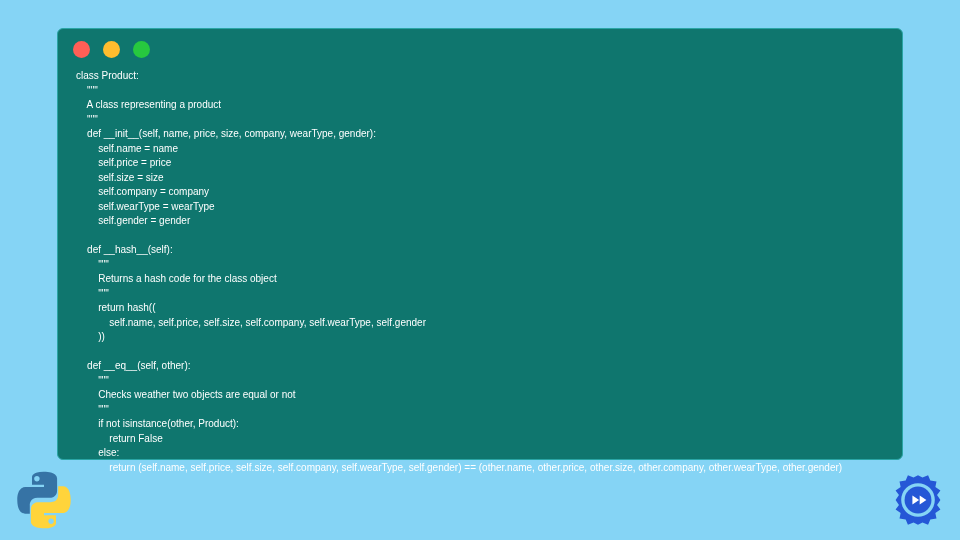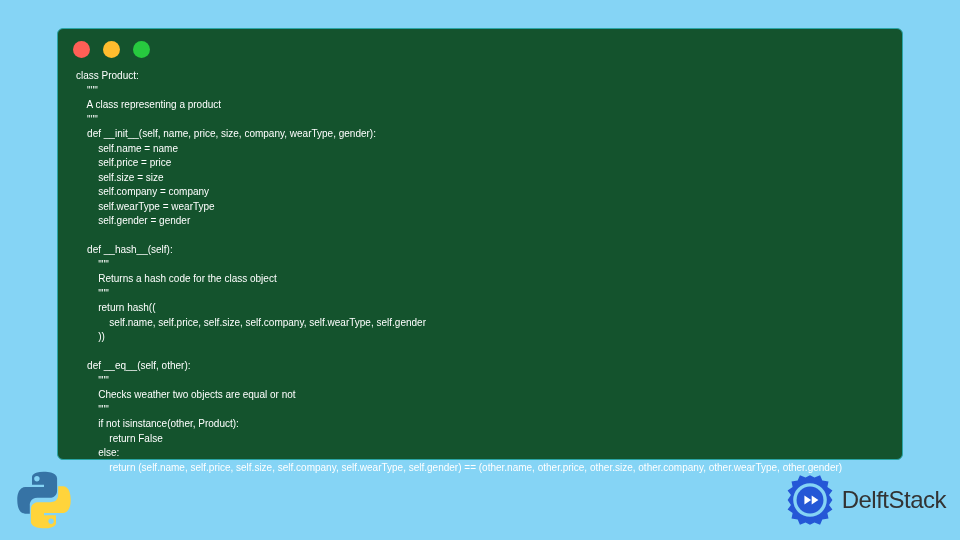--- a/index.html
+++ b/index.html
@@ -10,21 +10,21 @@
     font-family: Arial, sans-serif;
     position: relative;
     overflow: hidden;
   }
   .code-window {
     position: absolute;
     top: 28px;
     left: 57px;
     width: 846px;
     height: 432px;
-    background: #14532d;
+    background: #0f766e;
     border-radius: 6px;
     border: 1px solid #2aa5a5;
   }
   .window-dots {
     display: flex;
     gap: 13px;
     padding: 12px 15px 5px 15px;
   }
   .dot {
     width: 17px;
@@ -118,14 +118,13 @@
   <div class="delft-icon">
     <svg viewBox="0 0 100 100">
       <g transform="translate(50,50)">
         <path d="M 0,-44 L 8,-40 L 18,-44 L 22,-35 L 33,-33 L 31,-23 L 40,-17 L 34,-9 L 40,0 L 34,9 L 40,17 L 31,23 L 33,33 L 22,35 L 18,44 L 8,40 L 0,44 L -8,40 L -18,44 L -22,35 L -33,33 L -31,23 L -40,17 L -34,9 L -40,0 L -34,-9 L -40,-17 L -31,-23 L -33,-33 L -22,-35 L -18,-44 L -8,-40 Z" fill="#2557d6"></path>
         <circle r="30" fill="#85d4f5"></circle>
         <circle r="24" fill="#2557d6"></circle>
         <path d="M -10,-8 L 2,0 L -10,8 Z M 3,-8 L 15,0 L 3,8 Z" fill="#ffffff"></path>
       </g>
     </svg>
   </div>
-  <div class="delft-text">DelftStack</div>
 </div>
 
 </body></html>

